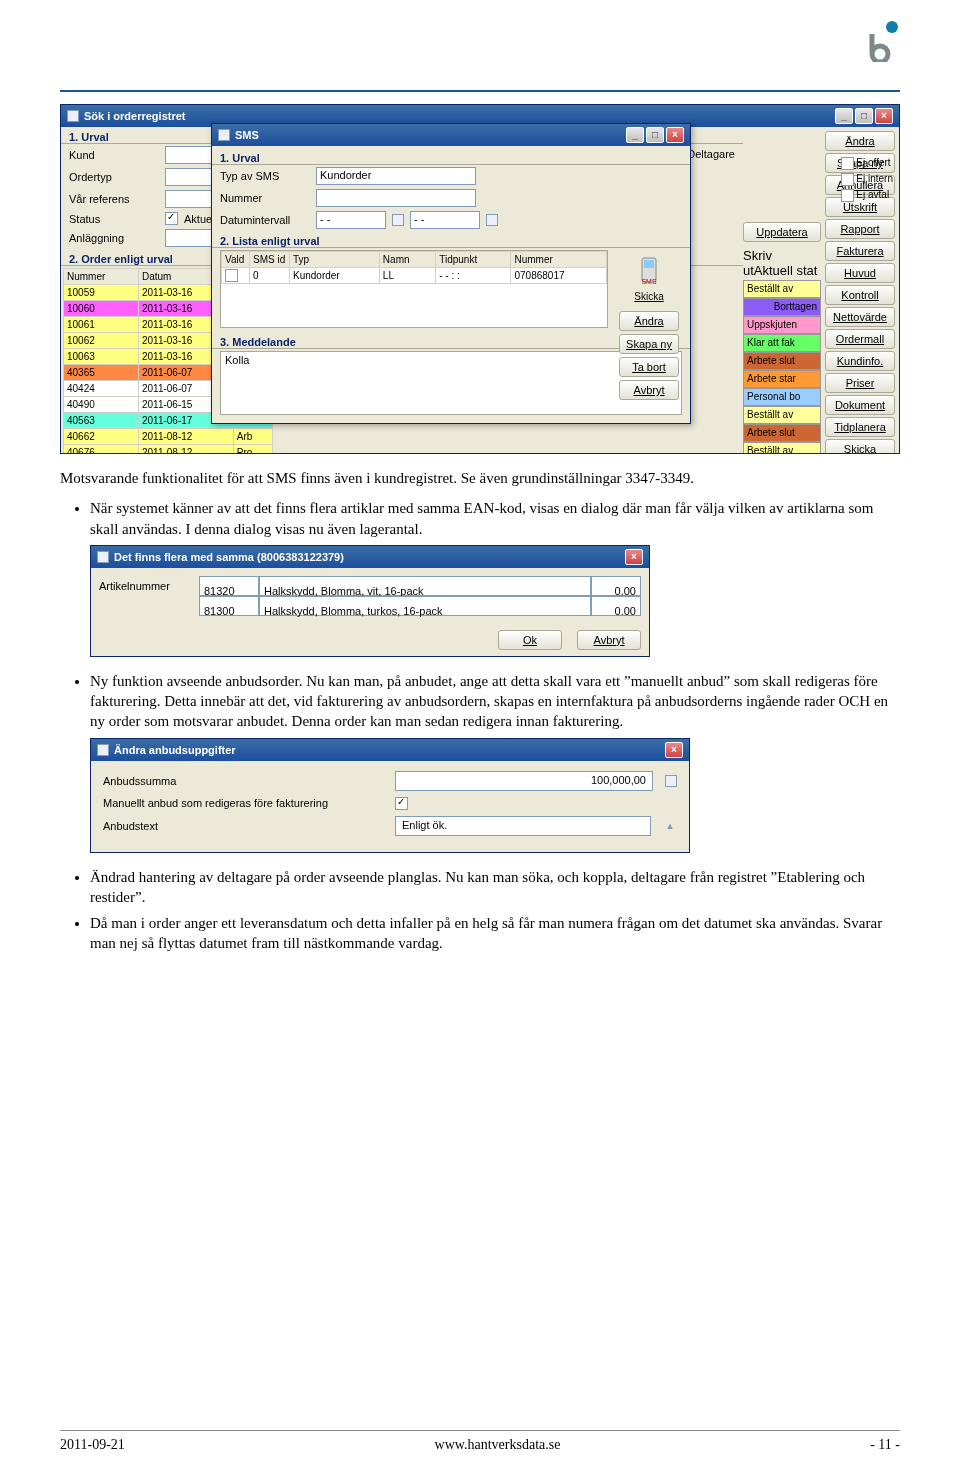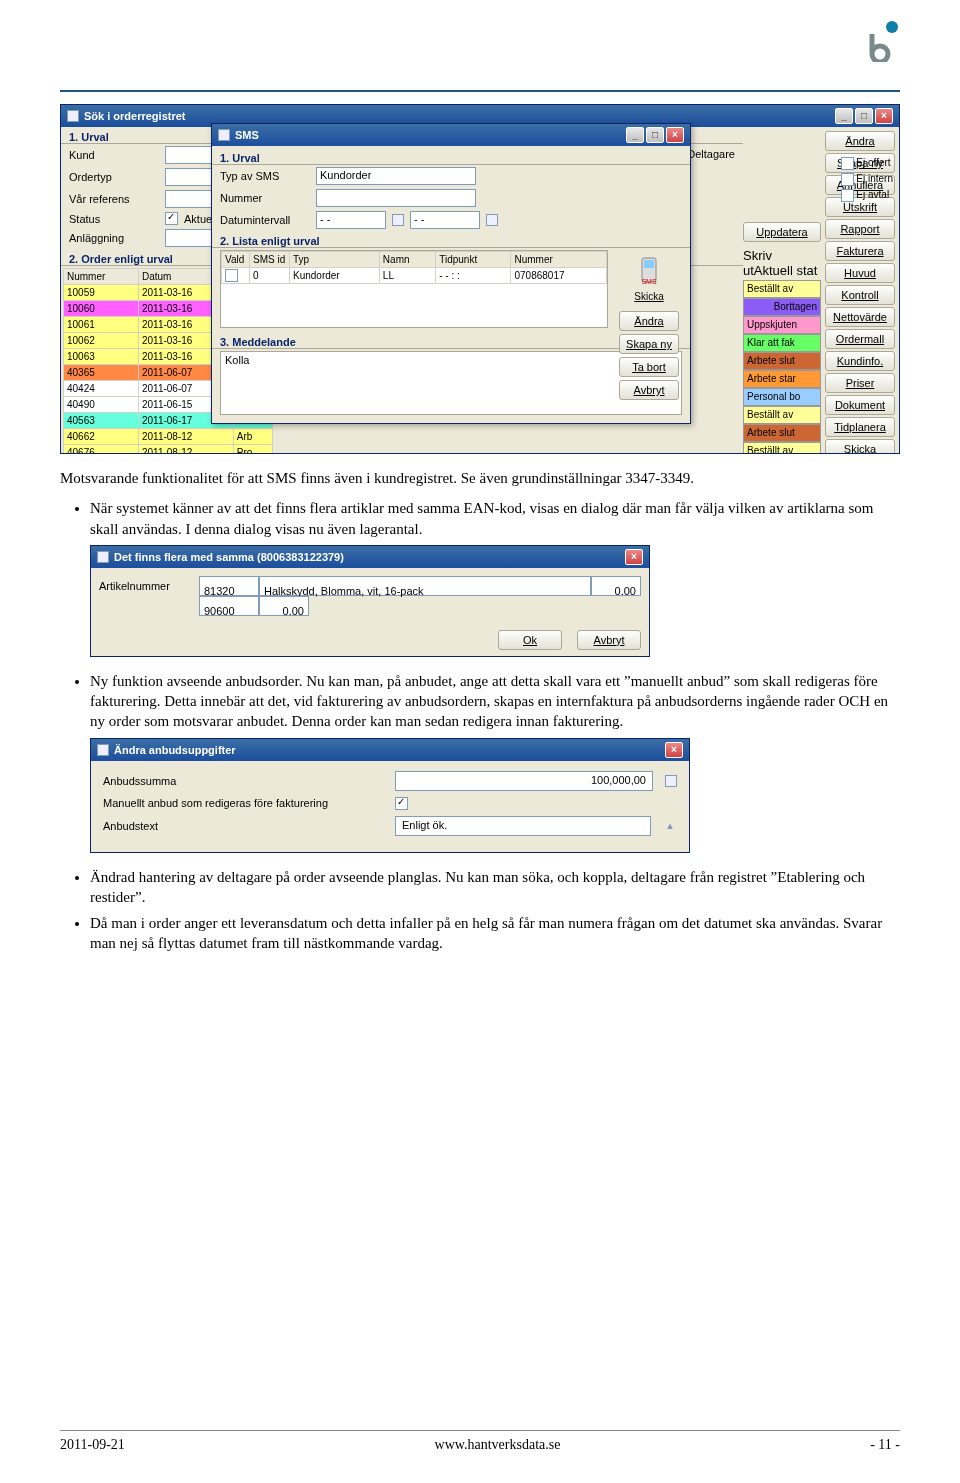--- a/index.html
+++ b/index.html
@@ -328,21 +328,22 @@
       </div>
     <div class="body">
       <div class="row">
         <span class="rlabel">Artikelnummer</span>
         <span class="rval" style="flex:0 0 60px">81320</span>
         <span class="rval">Halkskydd, Blomma, vit, 16-pack</span>
         <span class="rval" style="flex:0 0 50px;text-align:right">0.00</span>
       </div>
       <div class="row">
         <span class="rlabel"></span>
-        <span class="rval" style="flex:0 0 60px">90600</span>
+        <span class="rval" style="flex:0 0 60px">81300</span>
+        <span class="rval">Halkskydd, Blomma, turkos, 16-pack</span>
         <span class="rval" style="flex:0 0 50px;text-align:right">0.00</span>
       </div>
     </div>
     <div class="btns">
       <div class="btn">Ok</div>
       <div class="btn">Avbryt</div>
     </div>
   </div>
 
   <ul class="bul">

